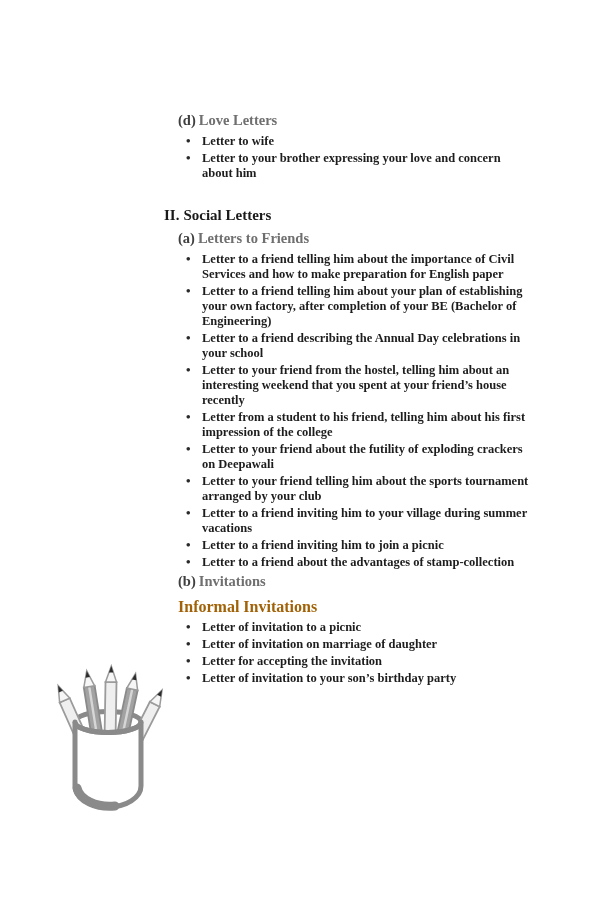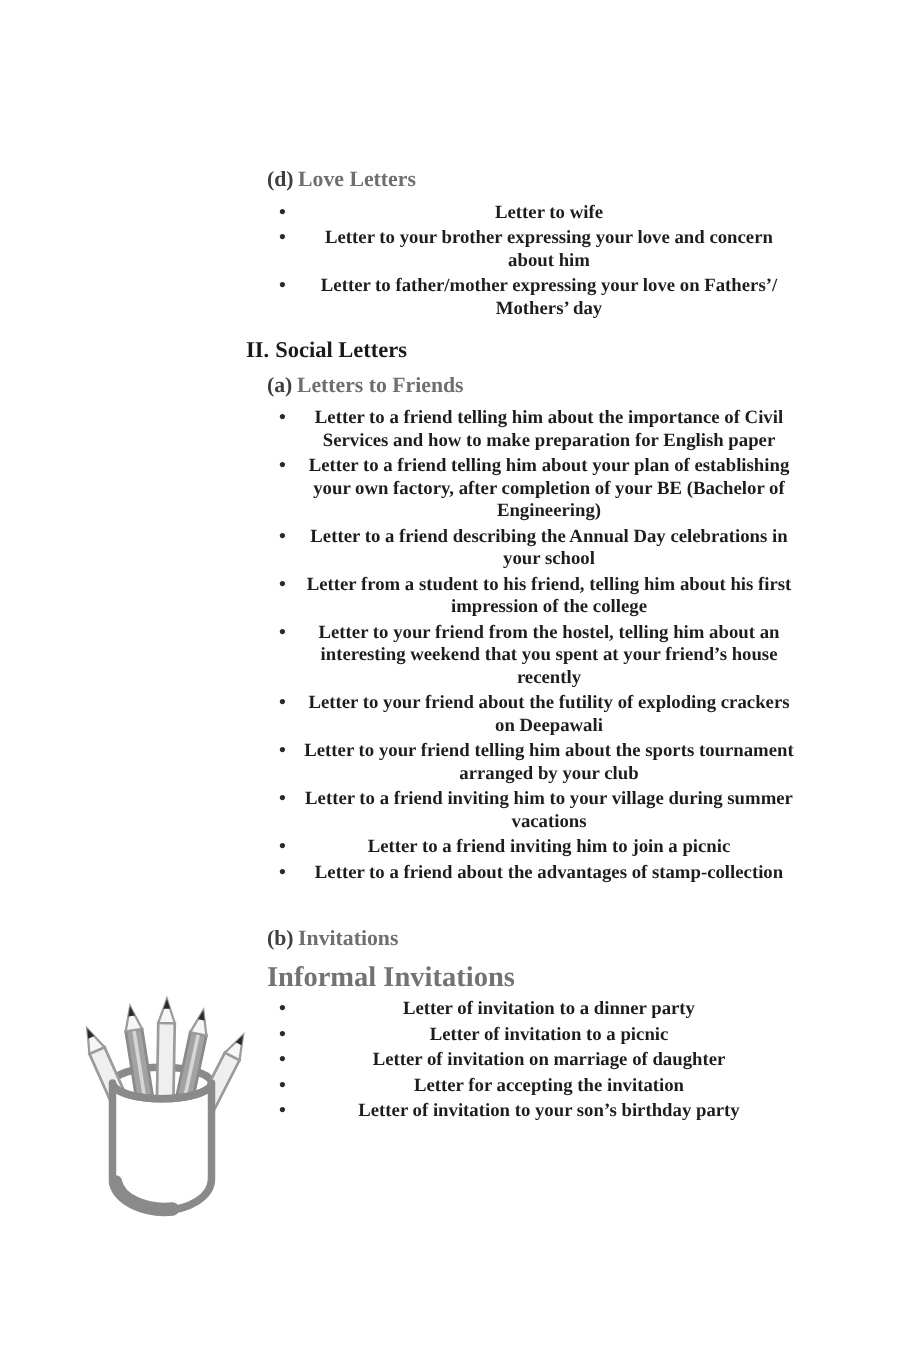--- a/index.html
+++ b/index.html
@@ -16,59 +16,58 @@
     overflow: hidden;
   }
   .content {
     position: absolute;
     left: 164px;
     top: 112px;
     width: 366px;
     color: #1d1d1d;
   }
   .main-heading {
-    margin: 13px 0 6px 0;
+    margin: 26px 0 6px 0;
     font-size: 15px;
     line-height: 17px;
     font-weight: bold;
     color: #1a1a1a;
   }
   .main-heading .prefix { margin-right: 4px; }
   .sub-heading {
     margin: 0 0 5px 14px;
     font-size: 14.5px;
     line-height: 17px;
     font-weight: bold;
     color: #6f6f6f;
   }
   .sub-heading .prefix {
     color: #3f3f3f;
     margin-right: 3px;
   }
-  .sub-heading.spaced { margin-top: 29px; }
+  .sub-heading.spaced { margin-top: 3px; }
   .bold-heading {
     margin: 9px 0 5px 14px;
-    font-size: 19px;
+    font-size: 16px;
     line-height: 16px;
     font-weight: bold;
-    color: #737373;
+    color: #a16207;
   }
   ul.bullet-list {
     list-style: none;
     margin: 0 0 2px 0;
     padding: 0 0 0 38px;
   }
   ul.bullet-list li {
     position: relative;
     margin: 0 0 2px 0;
     font-size: 12.5px;
     line-height: 15px;
     font-weight: bold;
     color: #1d1d1d;
-    text-align: center;
   }
   ul.bullet-list li .bullet::before {
     content: "\2022";
     position: absolute;
     left: -16px;
     top: -1px;
     font-size: 13px;
     color: #2a2a2a;
   }
   .illustration {
@@ -94,24 +93,20 @@
         <li class="bullet-item">
           <span class="bullet"></span>
           <span class="item-text">Letter to wife</span>
         </li>
 
         <li class="bullet-item">
           <span class="bullet"></span>
           <span class="item-text">Letter to your brother expressing your love and concern about him</span>
         </li>
 
-        <li class="bullet-item">
-          <span class="bullet"></span>
-          <span class="item-text">Letter to father/mother expressing your love on Fathers’/ Mothers’ day</span>
-        </li>
       </ul>
 
     <h2 class="main-heading">
       <span class="prefix">II.</span><span class="title">Social Letters</span>
     </h2>
 
     <h3 class="sub-heading">
       <span class="prefix">(a)</span><span class="title">Letters to Friends</span>
     </h3>
     <ul class="bullet-list">
@@ -126,26 +121,26 @@
           <span class="item-text">Letter to a friend telling him about your plan of establishing your own factory, after completion of your BE (Bachelor of Engineering)</span>
         </li>
 
         <li class="bullet-item">
           <span class="bullet"></span>
           <span class="item-text">Letter to a friend describing the Annual Day celebrations in your school</span>
         </li>
 
         <li class="bullet-item">
           <span class="bullet"></span>
+          <span class="item-text">Letter to your friend from the hostel, telling him about an interesting weekend that you spent at your friend’s house recently</span>
+        </li>
+
+        <li class="bullet-item">
+          <span class="bullet"></span>
           <span class="item-text">Letter from a student to his friend, telling him about his first impression of the college</span>
-        </li>
-
-        <li class="bullet-item">
-          <span class="bullet"></span>
-          <span class="item-text">Letter to your friend from the hostel, telling him about an interesting weekend that you spent at your friend’s house recently</span>
         </li>
 
         <li class="bullet-item">
           <span class="bullet"></span>
           <span class="item-text">Letter to your friend about the futility of exploding crackers on Deepawali</span>
         </li>
 
         <li class="bullet-item">
           <span class="bullet"></span>
           <span class="item-text">Letter to your friend telling him about the sports tournament arranged by your club</span>
@@ -169,24 +164,20 @@
 
       </ul>
 
     <h3 class="sub-heading spaced">
       <span class="prefix">(b)</span><span class="title">Invitations</span>
     </h3>
 
     <h4 class="bold-heading">Informal Invitations</h4>
     <ul class="bullet-list">
 
-        <li class="bullet-item">
-          <span class="bullet"></span>
-          <span class="item-text">Letter of invitation to a dinner party</span>
-        </li>
 
         <li class="bullet-item">
           <span class="bullet"></span>
           <span class="item-text">Letter of invitation to a picnic</span>
         </li>
 
         <li class="bullet-item">
           <span class="bullet"></span>
           <span class="item-text">Letter of invitation on marriage of daughter</span>
         </li>

